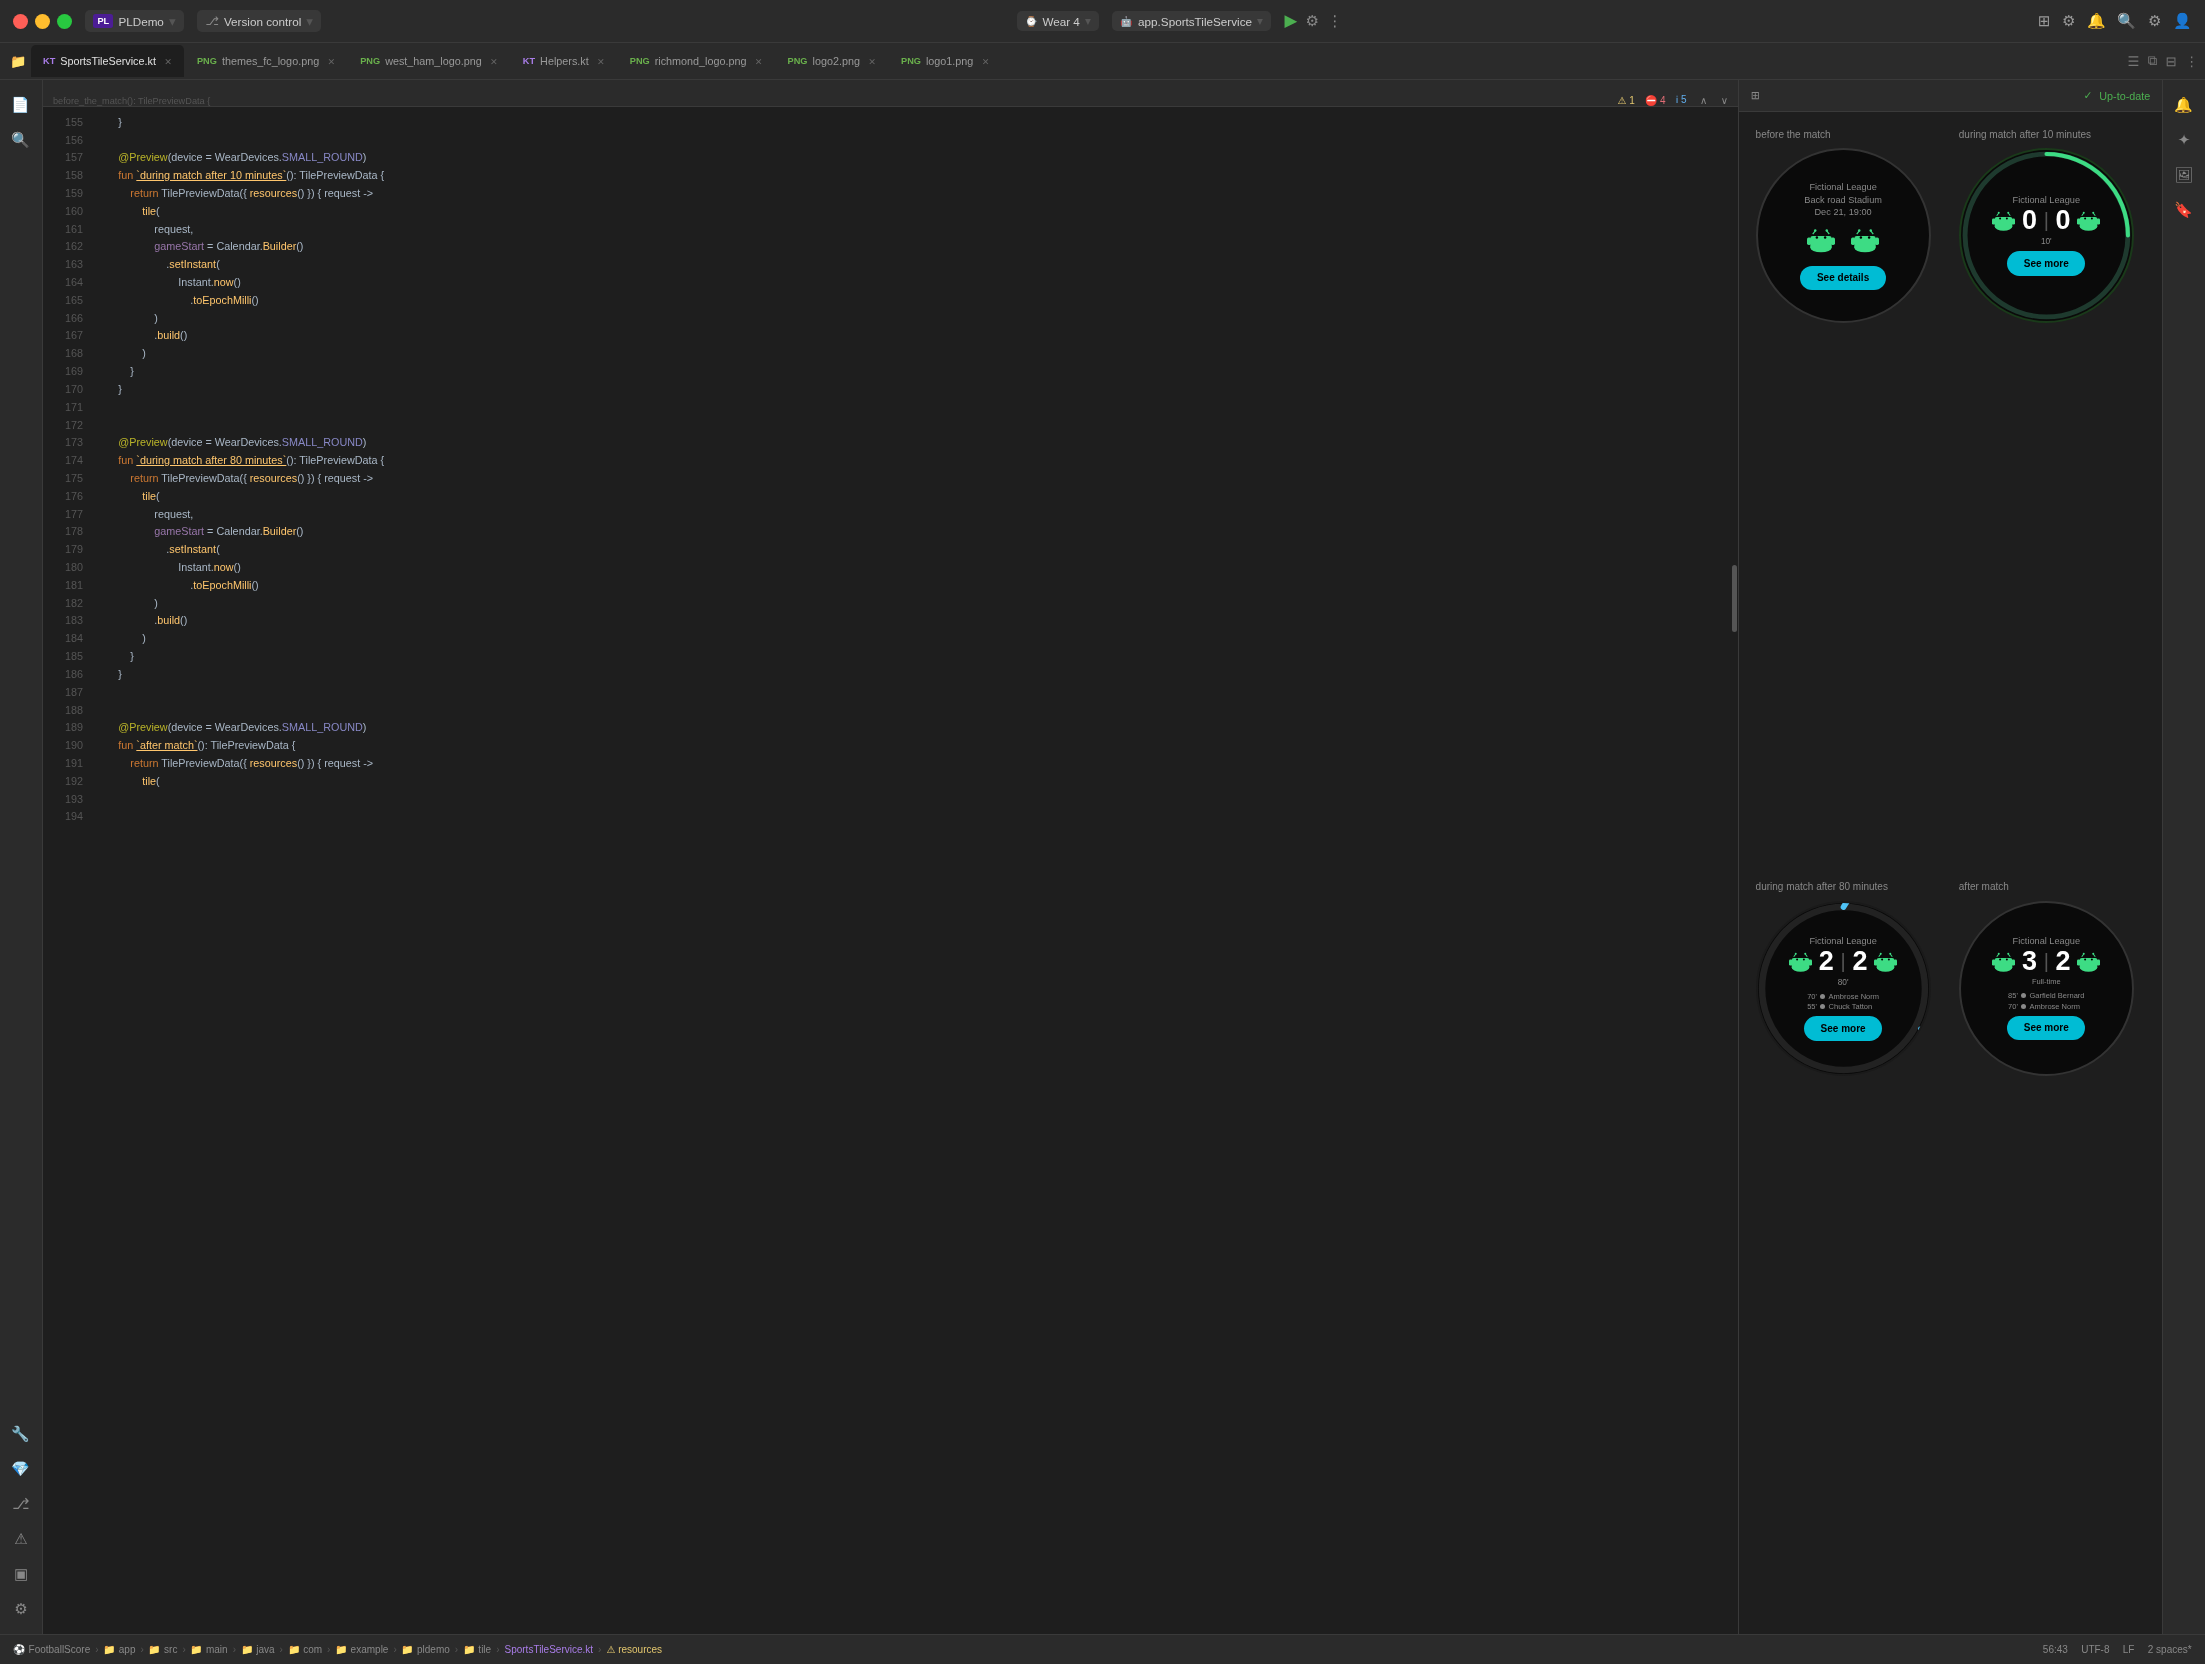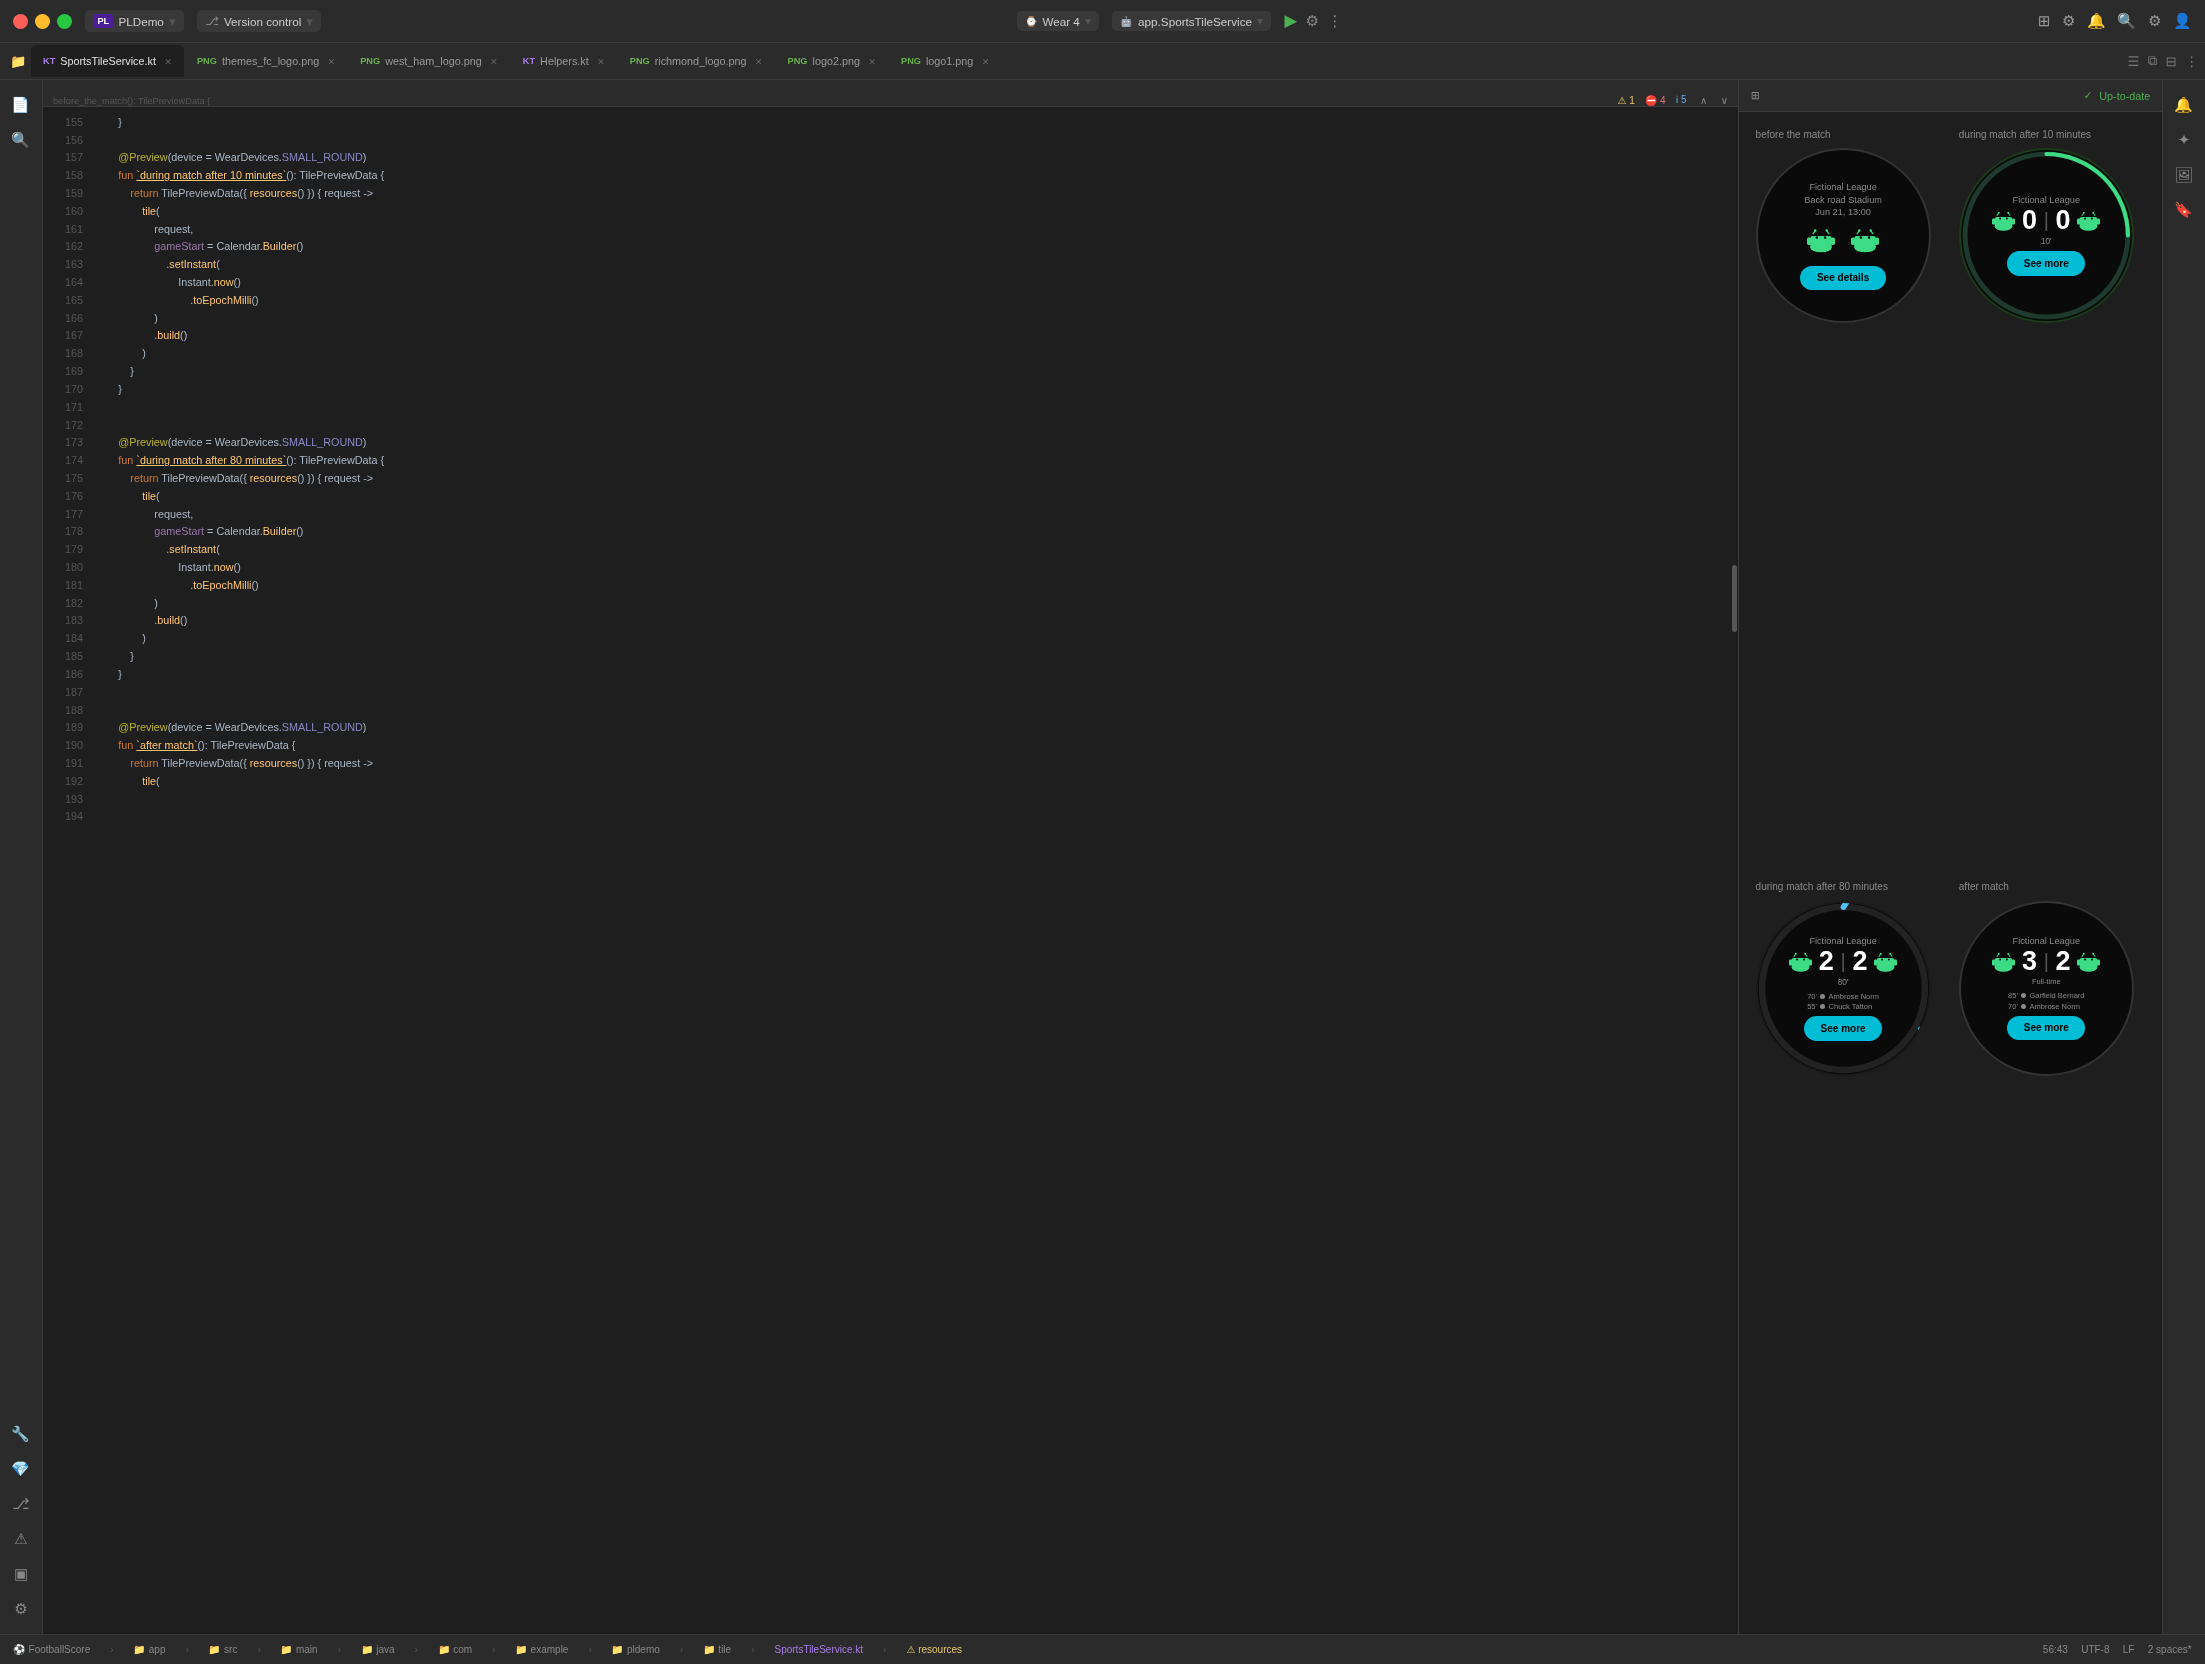--- a/index.html
+++ b/index.html
@@ -332,21 +332,21 @@
       align-items: center;
       padding: 0 13.3px;
       font-size: 10px;
       color: #888;
       gap: 10px;
       border-top: 0.8px solid #3a3a3a;
     }
     .statusbar-path {
       display: flex;
       align-items: center;
-      gap: 20px;
+      gap: 5px;
       flex: 1;
     }
     .statusbar-right {
       display: flex;
       align-items: center;
       gap: 13.3px;
     }
     .path-sep { color: #555; }
 
     
@@ -585,21 +585,21 @@
       </div>
     </div>
 
     <div class="preview-grid">
 
       <div class="preview-cell">
         <div class="preview-label">before the match</div>
         <div class="watch-face">
           <div style="font-size:9.2px; color:#888; text-align:center; line-height:1.4;">Fictional League</div>
           <div style="font-size:9.2px; color:#888; text-align:center; line-height:1.4;">Back road Stadium</div>
-          <div style="font-size:9.2px; color:#888; text-align:center; line-height:1.4;">Jun 21, 13:00</div>
+          <div style="font-size:9.2px; color:#888; text-align:center; line-height:1.4;">Dec 21, 19:00</div>
           <div style="display:flex; align-items:center; gap:16.6px; margin:6.7px 0;">
 
             <svg width="28" height="28" viewBox="0 0 34 34">
               <ellipse cx="17" cy="26" rx="13" ry="6" fill="#3ddc84"></ellipse>
               <rect x="4" y="12" width="26" height="16" rx="3" fill="#3ddc84"></rect>
               <circle cx="12" cy="14" r="1.5" fill="#000"></circle>
               <circle cx="22" cy="14" r="1.5" fill="#000"></circle>
               <line x1="10" y1="6" x2="7" y2="10" stroke="#3ddc84" stroke-width="1.5"></line>
               <line x1="24" y1="6" x2="27" y2="10" stroke="#3ddc84" stroke-width="1.5"></line>
               <circle cx="10" cy="5.5" r="1.5" fill="#3ddc84"></circle>

